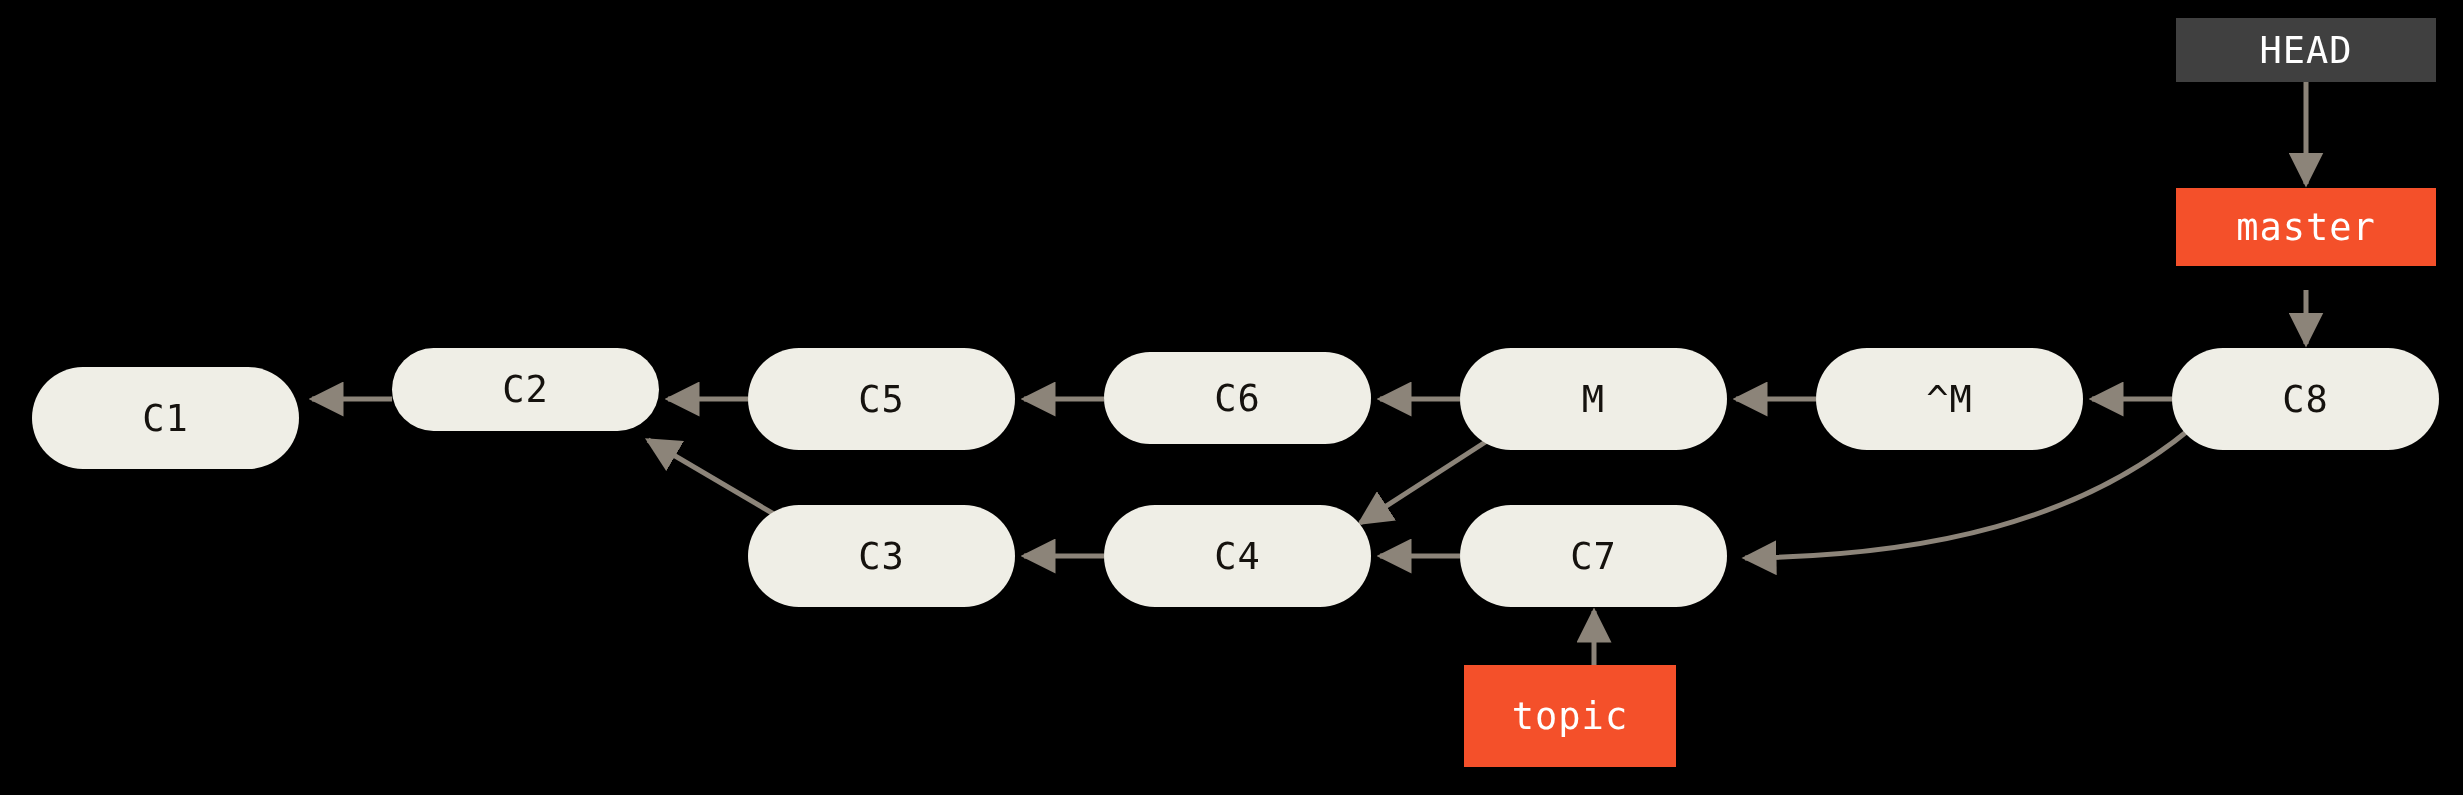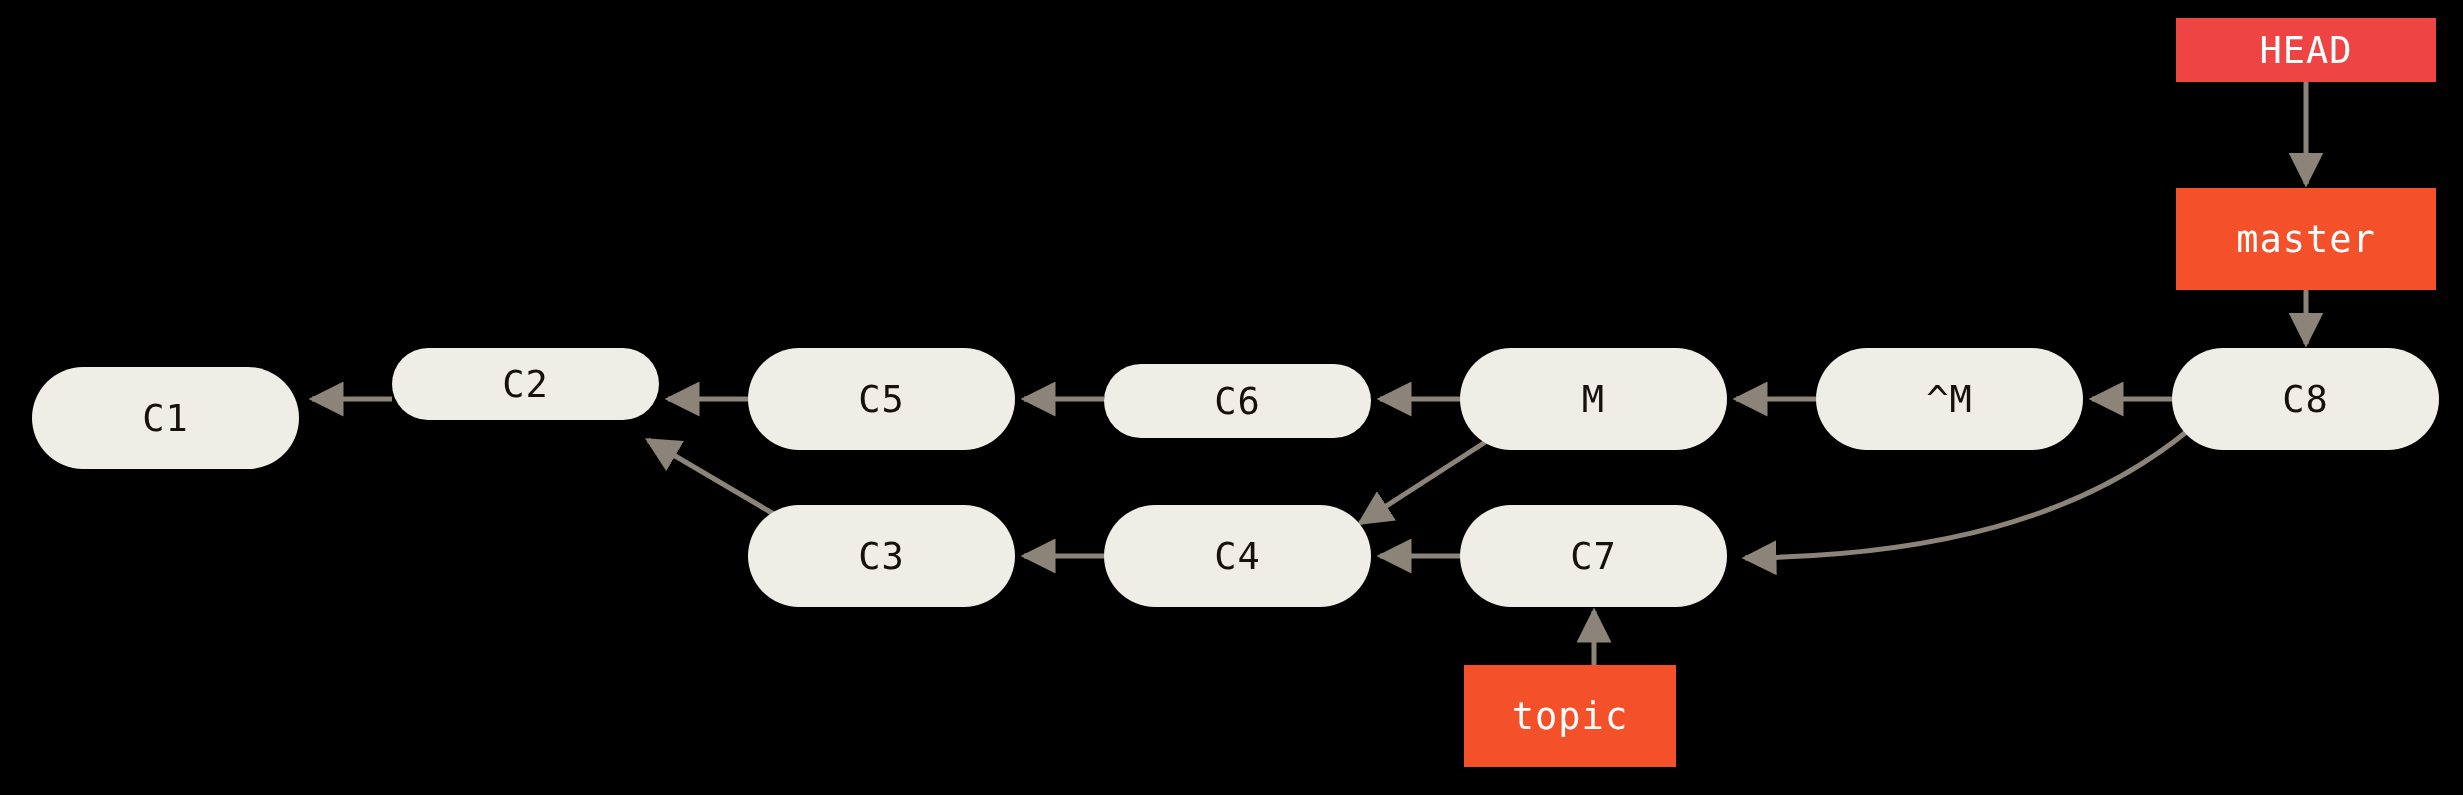--- a/index.html
+++ b/index.html
@@ -48,21 +48,21 @@
     display: flex;
     align-items: center;
     justify-content: center;
     color: #FFFFFF;
     font-family: "DejaVu Sans Mono", "Liberation Mono", monospace;
     font-size: 37px;
     letter-spacing: 1px;
     z-index: 5;
     box-sizing: border-box;
   }
-  .reflabel.head   { background: #ef4444; }
+  .reflabel.head   { background: #404040; }
   .reflabel.branch { background: #F4502A; }
 </style>
 </head>
 <body>
 
 <div id="canvas">
 
   <svg id="edges" viewBox="0 0 2463 795" xmlns="http://www.w3.org/2000/svg">
     <defs>
       <marker id="arrowhead" viewBox="0 0 10 10" refX="9" refY="5" markerWidth="7" markerHeight="7" orient="auto-start-reverse">
@@ -87,28 +87,28 @@
     <path d="M 2190 429 C 2080 520 1930 556 1745 558" fill="none" stroke="#8C8479" stroke-width="5" marker-end="url(#arrowhead)"></path>
 
     <line x1="2306" y1="82" x2="2306" y2="184" stroke="#8C8479" stroke-width="5" marker-end="url(#arrowhead)"></line>
 
     <line x1="2306" y1="290" x2="2306" y2="344" stroke="#8C8479" stroke-width="5" marker-end="url(#arrowhead)"></line>
 
     <line x1="1594" y1="665" x2="1594" y2="611" stroke="#8C8479" stroke-width="5" marker-end="url(#arrowhead)"></line>
   </svg>
 
   <div class="commit" style="left:32px;  top:348px; width:267px; height:102px;margin-top:19px;">C1</div>
-  <div class="commit" style="left:392px; top:348px; width:267px; height:72px;">C2</div>
+  <div class="commit" style="left:392px; top:348px; width:267px; height:83px;">C2</div>
   <div class="commit" style="left:748px; top:348px; width:267px; height:102px;">C5</div>
-  <div class="commit" style="left:1104px; top:364px; width:267px; height:74px;">C6</div>
+  <div class="commit" style="left:1104px; top:352px; width:267px; height:92px;">C6</div>
   <div class="commit" style="left:1460px; top:348px; width:267px; height:102px;">M</div>
   <div class="commit" style="left:1816px; top:348px; width:267px; height:102px;">^M</div>
   <div class="commit" style="left:2172px; top:348px; width:267px; height:102px;">C8</div>
 
   <div class="commit" style="left:748px; top:505px; width:267px; height:102px;">C3</div>
   <div class="commit" style="left:1104px; top:505px; width:267px; height:102px;text-align:right;">C4</div>
   <div class="commit" style="left:1460px; top:505px; width:267px; height:102px;">C7</div>
 
   <div class="reflabel head" style="left:2176px; top:18px; width:260px; height:64px;">HEAD</div>
-  <div class="reflabel branch" style="left:2176px; top:188px; width:260px; height:102px;">master</div>
+  <div class="reflabel branch" style="left:2176px; top:188px; width:260px; height:78px;">master</div>
   <div class="reflabel branch" style="left:1464px; top:665px; width:212px; height:102px;">topic</div>
 
 </div>
 
 </body></html>

